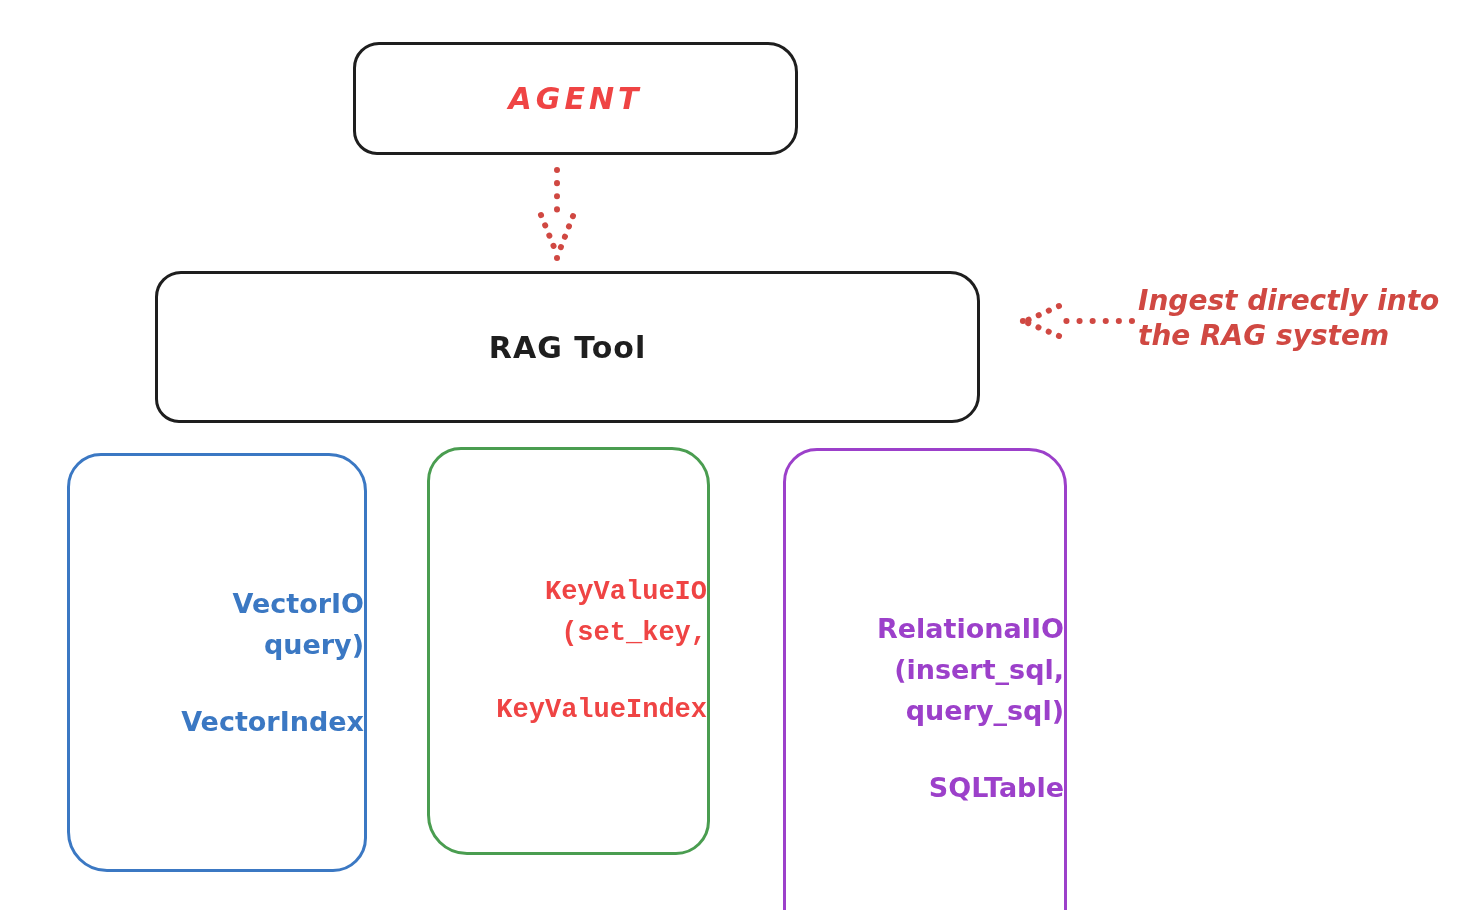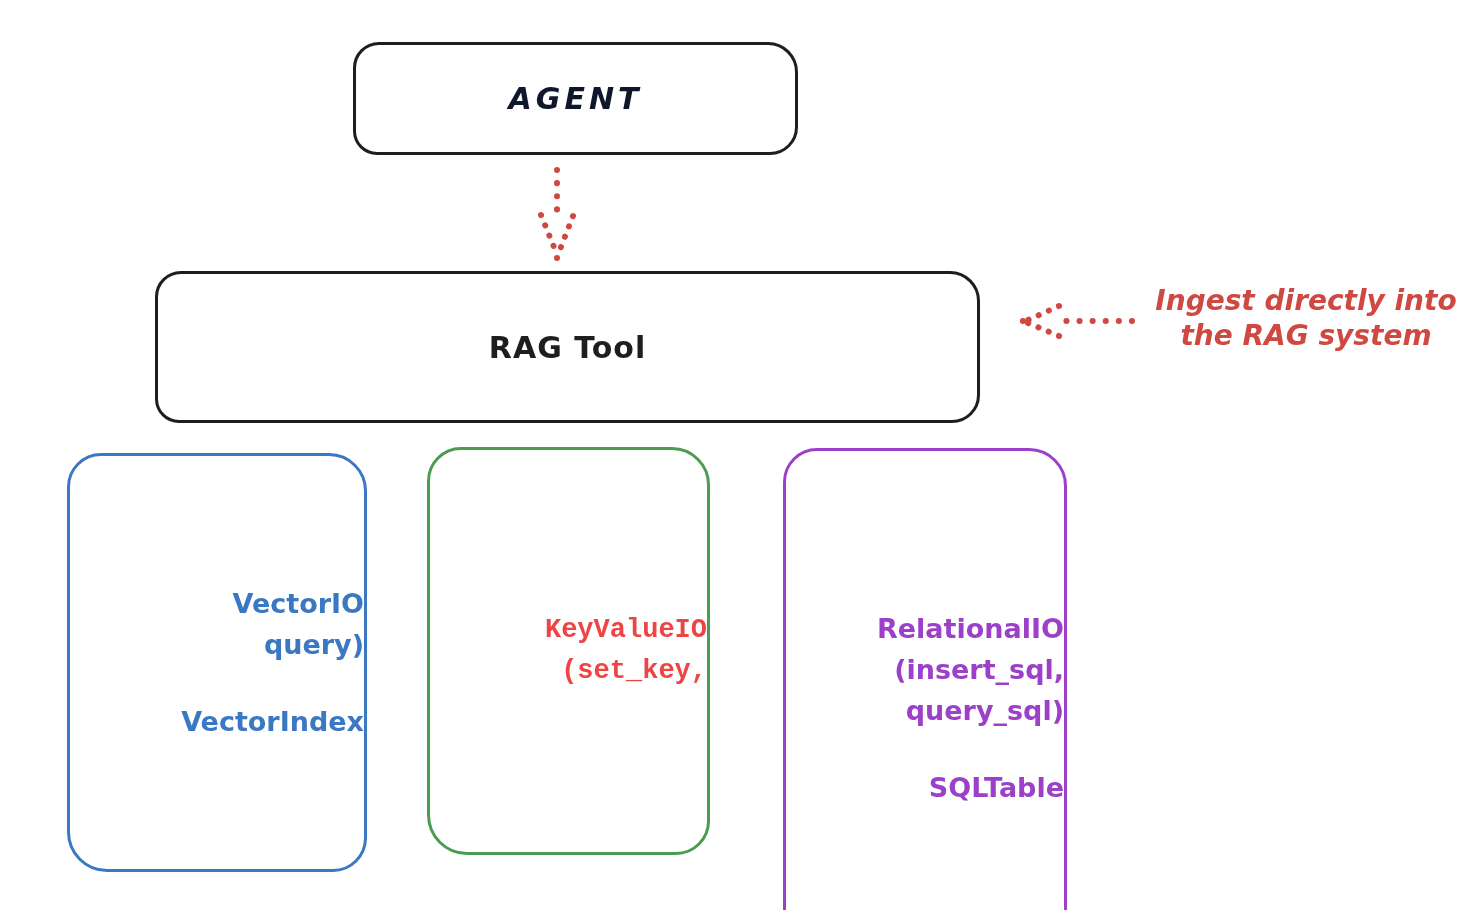--- a/index.html
+++ b/index.html
@@ -23,21 +23,21 @@
     display: flex;
     align-items: center;
     justify-content: center;
     box-sizing: border-box;
   }
   .box-agent {
     left: 353px; top: 42px; width: 445px; height: 113px;
   }
   .box-agent .label {
     font-size: 30px; font-weight: 700; letter-spacing: 4px;
-    color: #0f172a; font-style: italic;
+    color: #ef4444; font-style: italic;
   }
   .box-ragtool {
     left: 155px; top: 271px; width: 825px; height: 152px;
   }
   .box-ragtool .label {
     font-size: 30px; font-weight: 600; letter-spacing: 1px;
     color: #1e1e1e;
   }
   .backend {
     position: absolute;
@@ -66,21 +66,21 @@
     left: 427px; top: 447px; width: 283px; height: 408px;
     border-color: #4a9d50; color: #ef4444; font-family: Liberation Mono, monospace;
   }
   .backend-relational {
     left: 783px; top: 448px; width: 284px; height: 520px;
     border-color: #9c40ca; color: #9c40ca;
   }
   .annotation {
     position: absolute;
     left: 1138px; top: 283px; width: 336px;
-    text-align: center;
+    text-align: left;
     color: #d04842;
     font-size: 28px;
     font-weight: 700;
     line-height: 35px;
     font-style: italic;
   }
   .arrow-layer {
     position: absolute;
     left: 0; top: 0; width: 1484px; height: 910px;
     pointer-events: none;
@@ -121,20 +121,21 @@
 
   <div class="backend backend-vector">
     <div>VectorIO</div>
     <div>query)</div>
     <div class="index-label">VectorIndex</div>
   </div>
 
   <div class="backend backend-keyvalue">
     <div>KeyValueIO</div>
     <div>(set_key,</div>
+    <div class="index-label">KeyValueIndex</div>
   </div>
 
   <div class="backend backend-relational">
     <div>RelationalIO</div>
     <div>(insert_sql,</div>
     <div>query_sql)</div>
     <div class="index-label">SQLTable</div>
   </div>
 
 </div>

